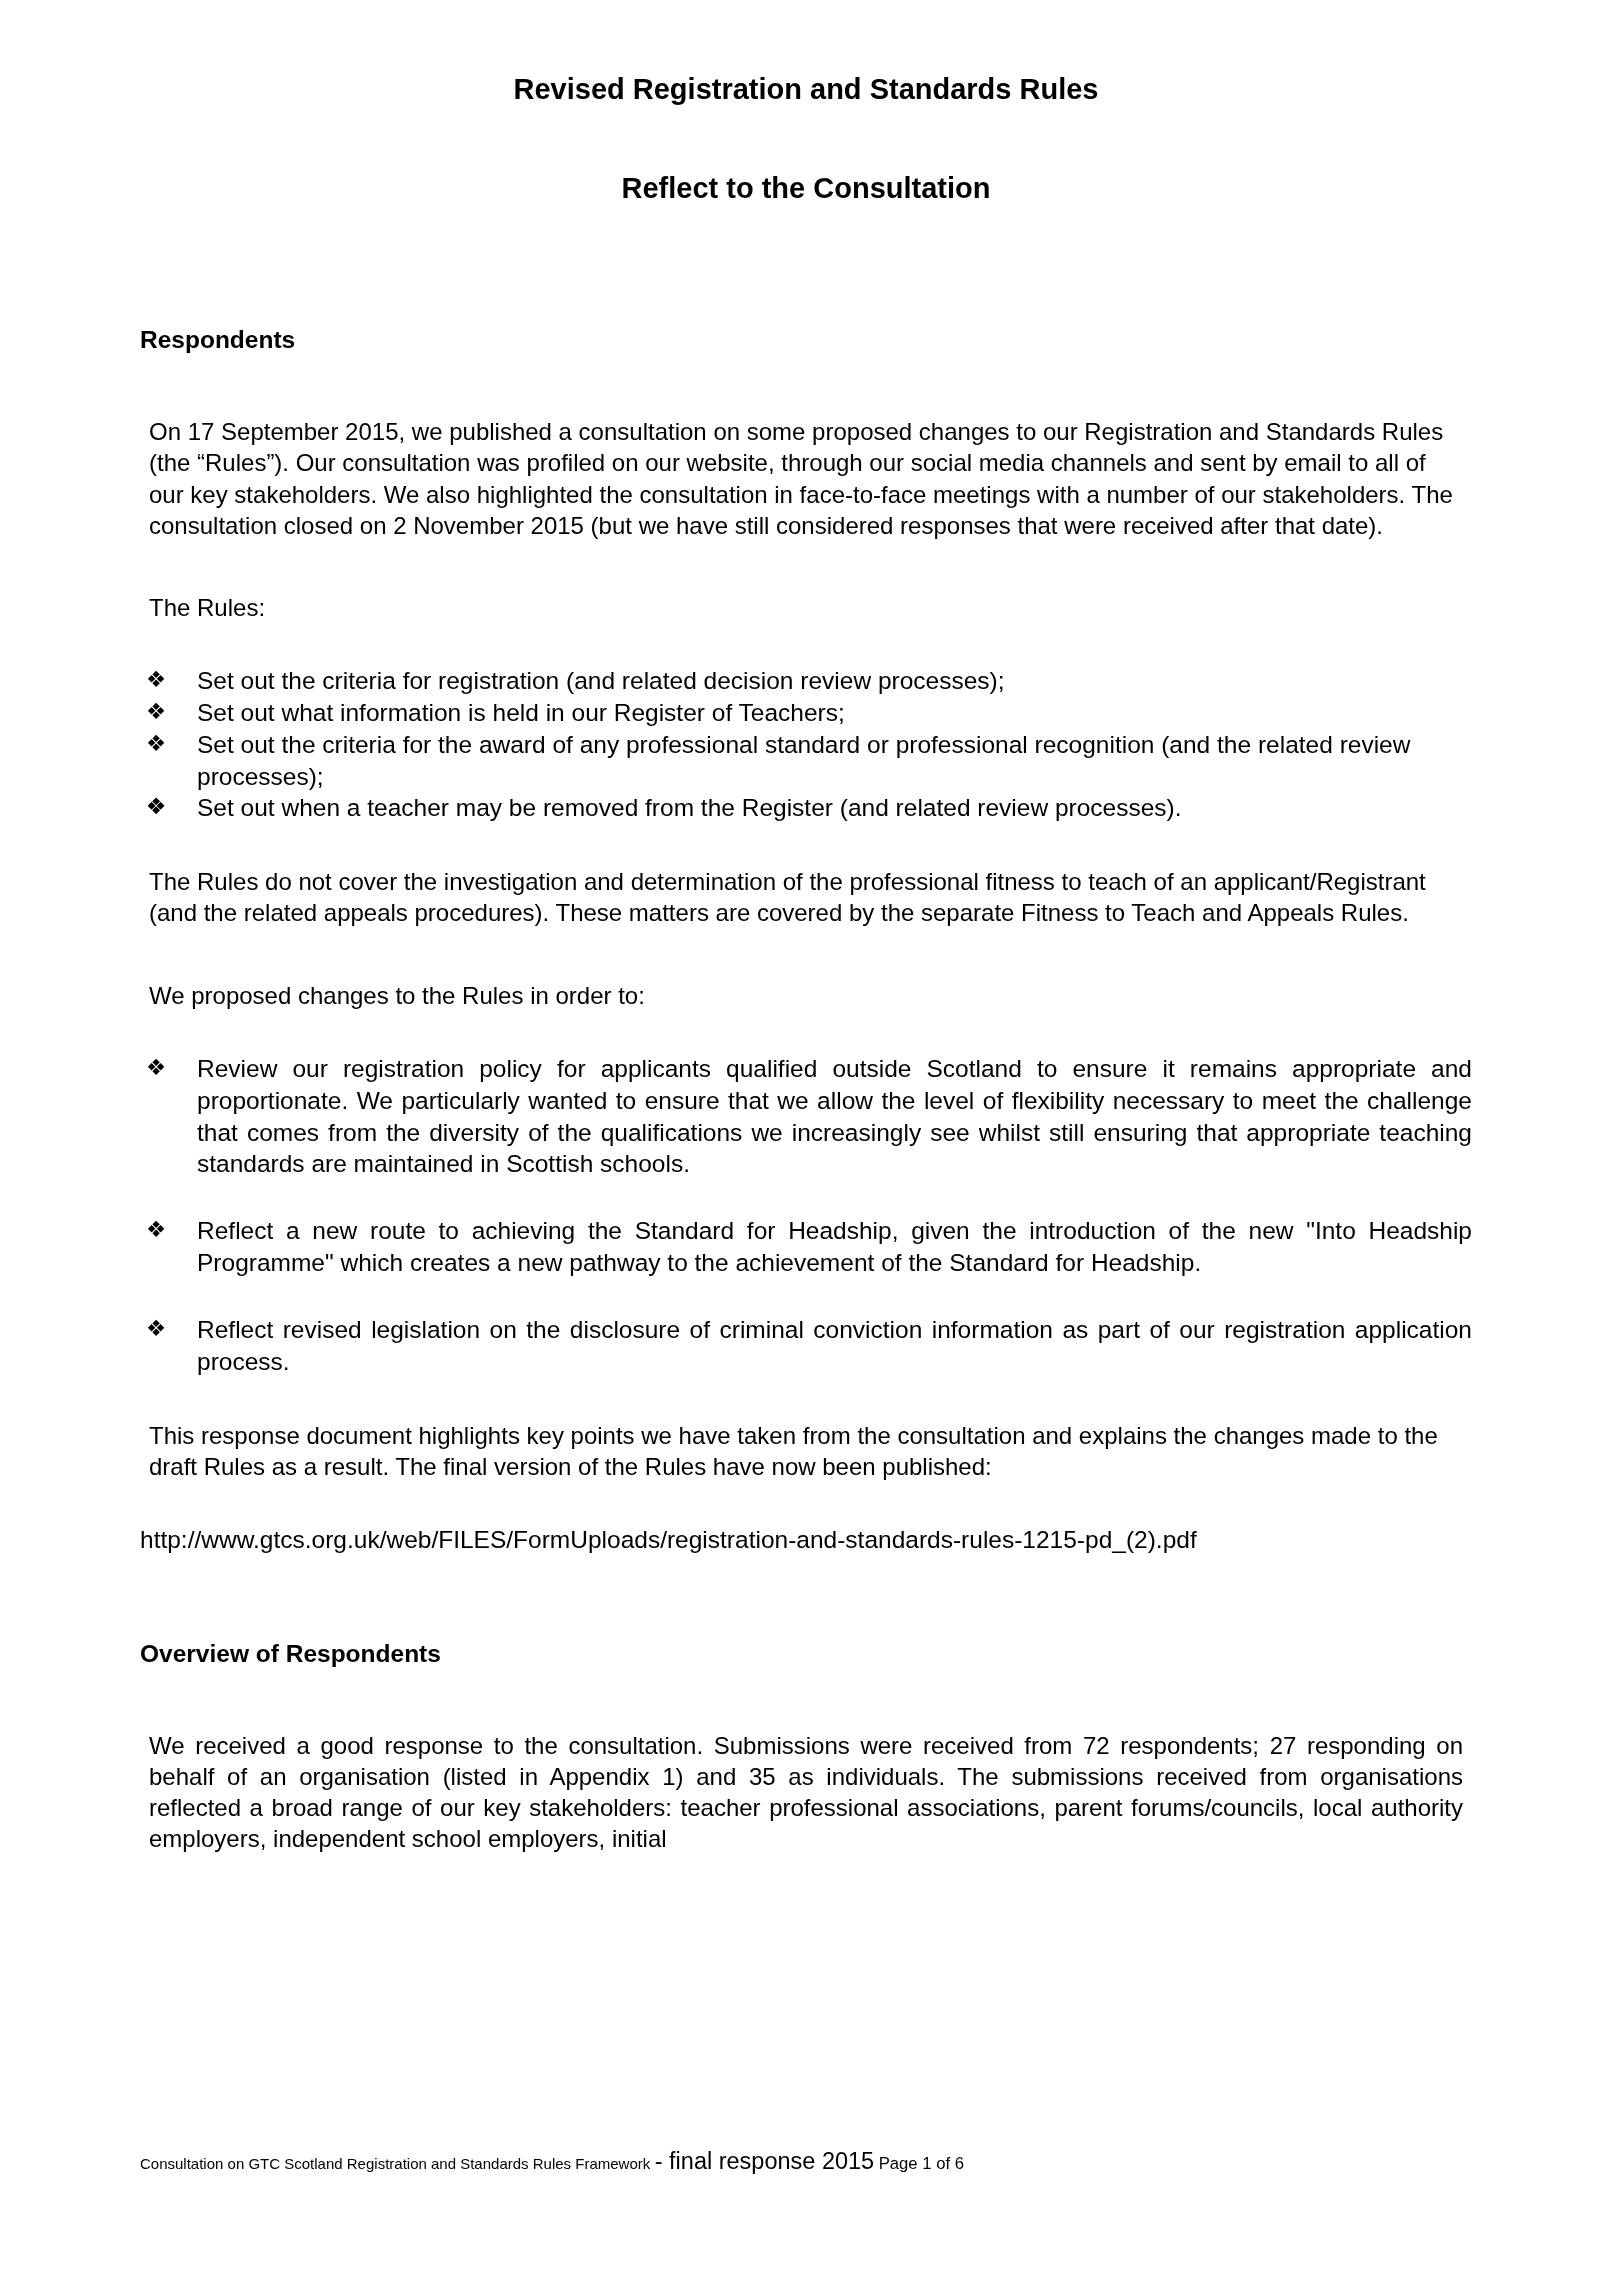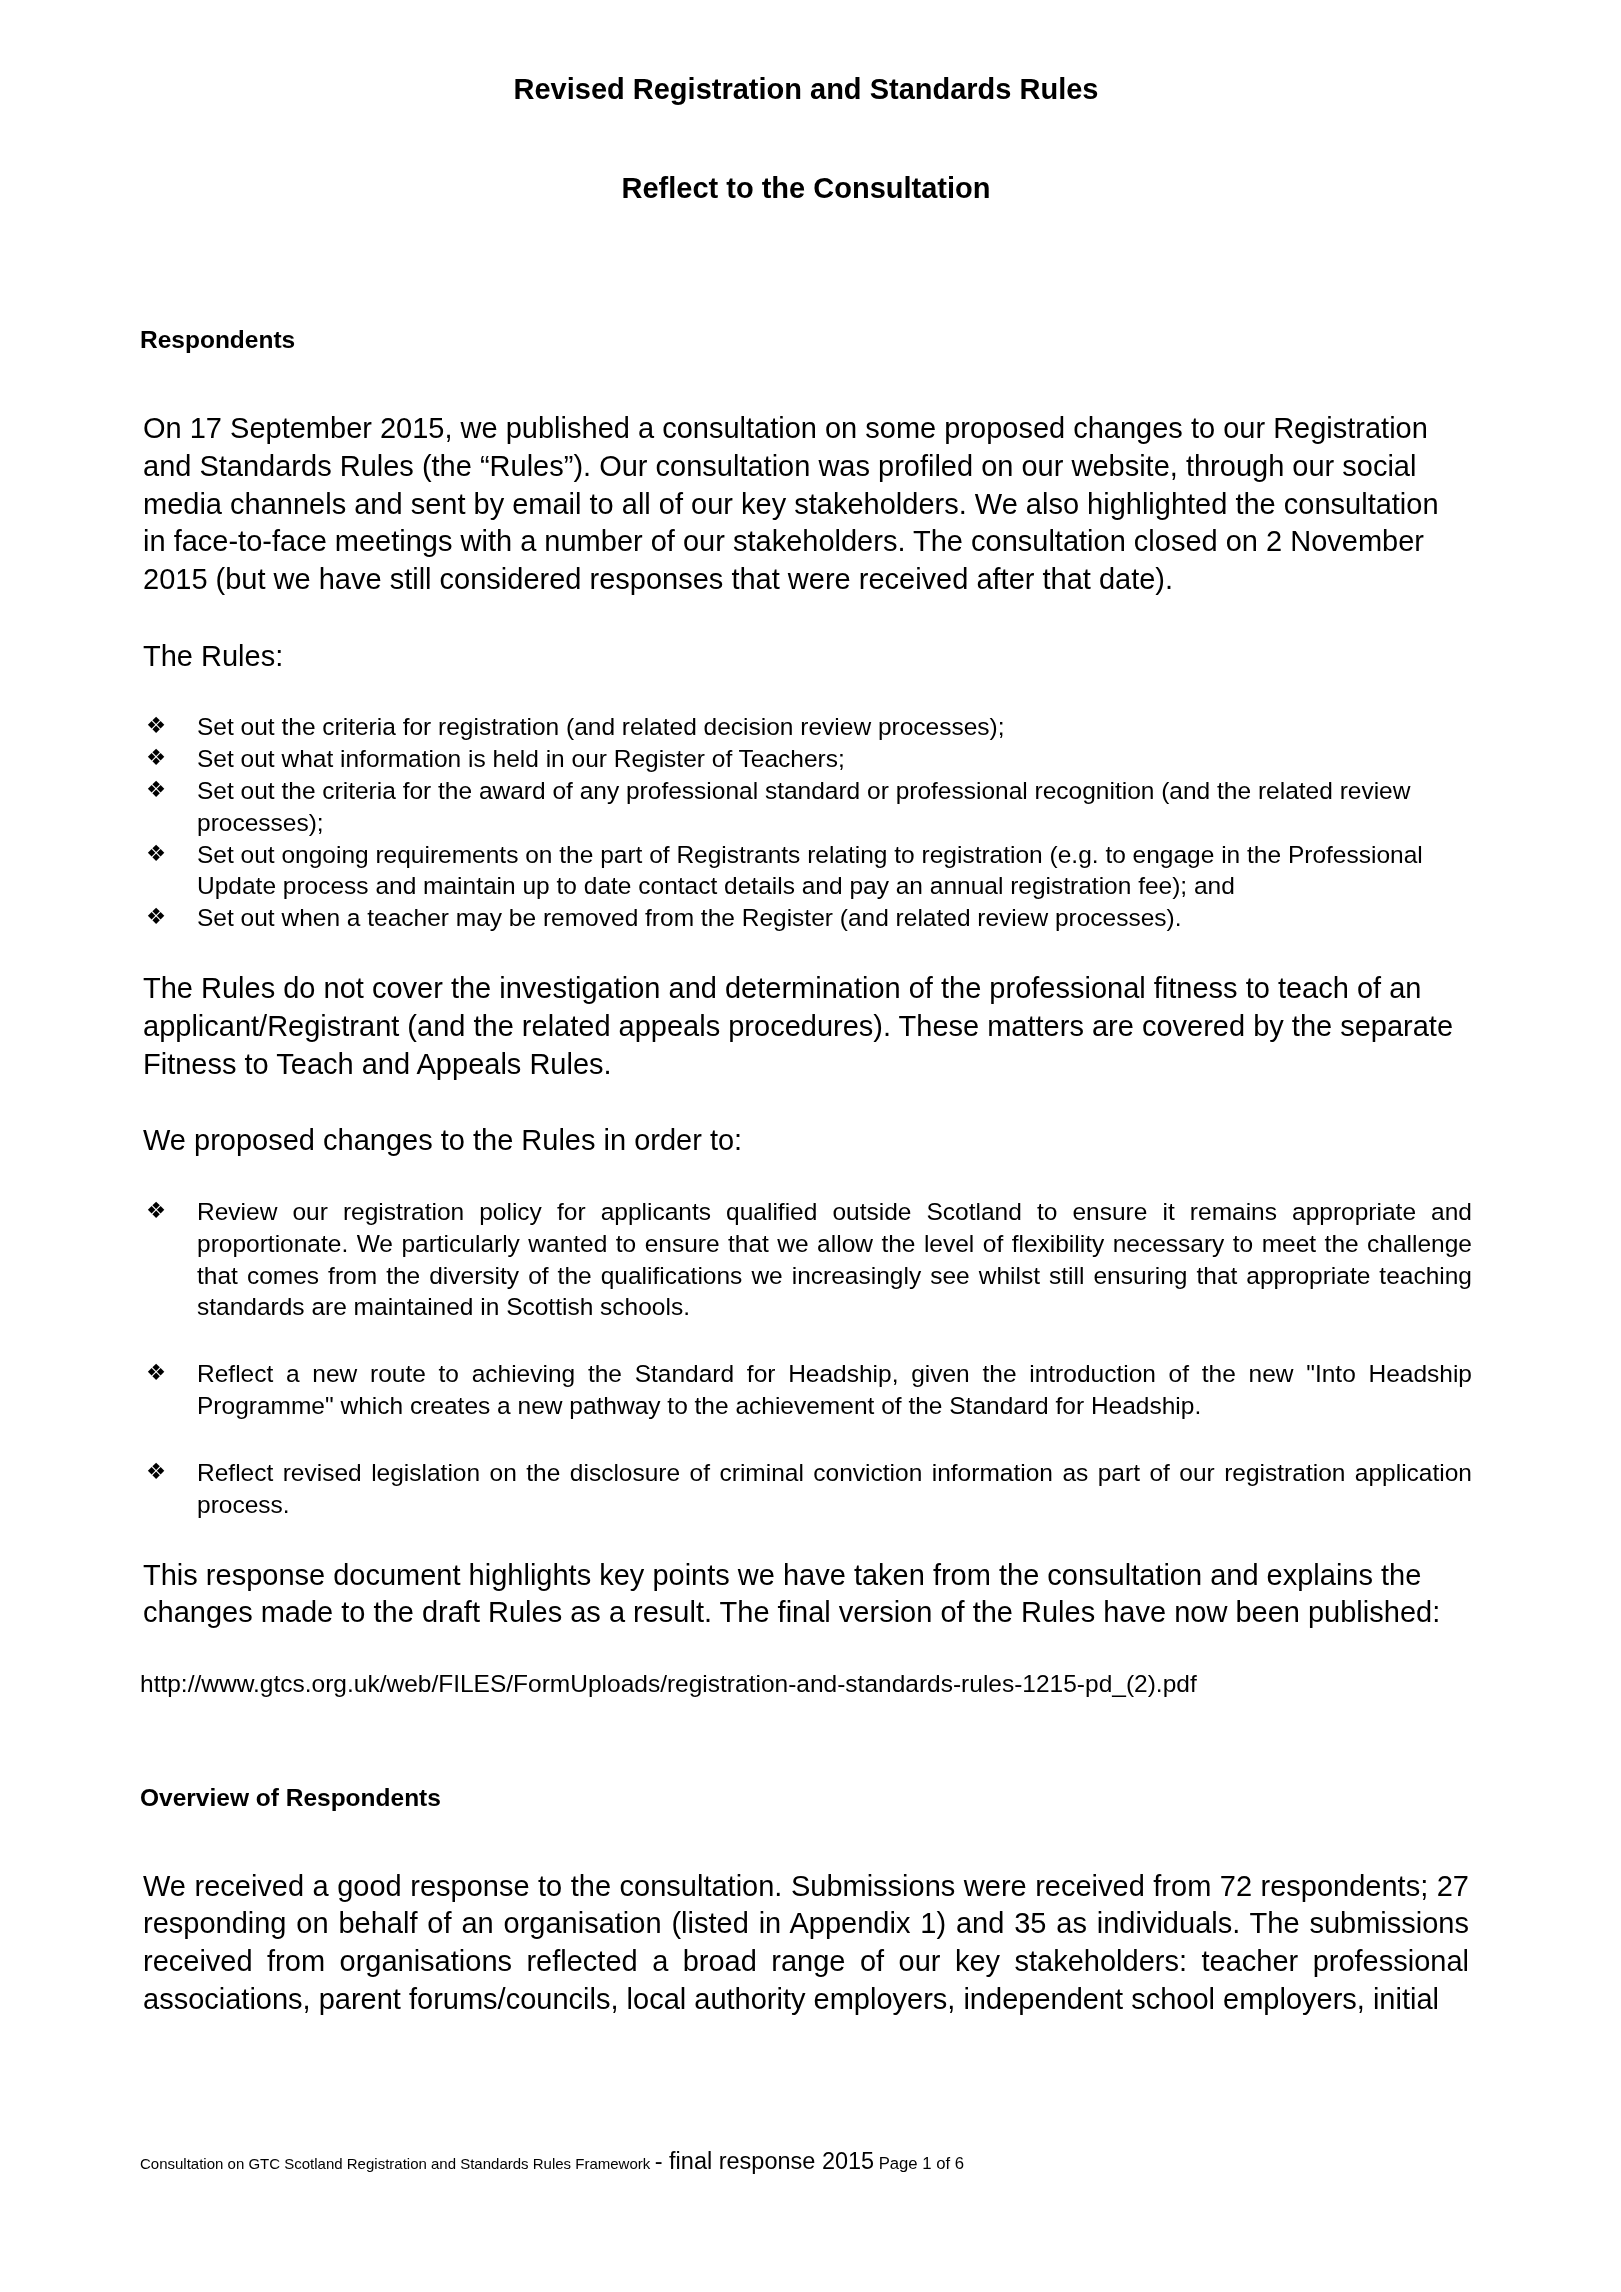--- a/index.html
+++ b/index.html
@@ -36,23 +36,23 @@
     margin: 0;
     padding-top: 63px;
   }
   .section-heading {
     font-size: 24.5px;
     font-weight: bold;
     margin: 0;
     line-height: 1.3;
   }
   .para {
-    font-size: 29px;
-    line-height: 1.30;
-    margin: 3px;
+    font-size: 24px;
+    line-height: 1.30;
+    margin: 9px;
     text-align: left;
   }
   .para.justify {
     text-align: justify;
   }
   .gap-md { height: 33px; }
   .gap-lg { height: 51px; }
   .gap-xl { height: 82px; }
   .gap-xxl { height: 118px; }
 
@@ -136,21 +136,20 @@
     <li>
       <span class="marker">❖</span>
       <span>Set out what information is held in our Register of Teachers;</span>
     </li>
     <li>
       <span class="marker">❖</span>
       <span>Set out the criteria for the award of any professional standard or professional recognition (and the related review processes);</span>
     </li>
     <li>
       <span class="marker">❖</span>
-      <span>Set out ongoing requirements on the part of Registrants relating to registration (e.g. to engage in the Professional Update process and maintain up to date contact details and pay an annual registration fee); and</span>
     </li>
     <li>
       <span class="marker">❖</span>
       <span>Set out when a teacher may be removed from the Register (and related review processes).</span>
     </li>
   </ul>
 
   <div class="gap-md"></div>
 
   <p class="para">The Rules do not cover the investigation and determination of the professional fitness to teach of an applicant/Registrant (and the related appeals procedures).  These matters are covered by the separate Fitness to Teach and Appeals Rules.</p>

